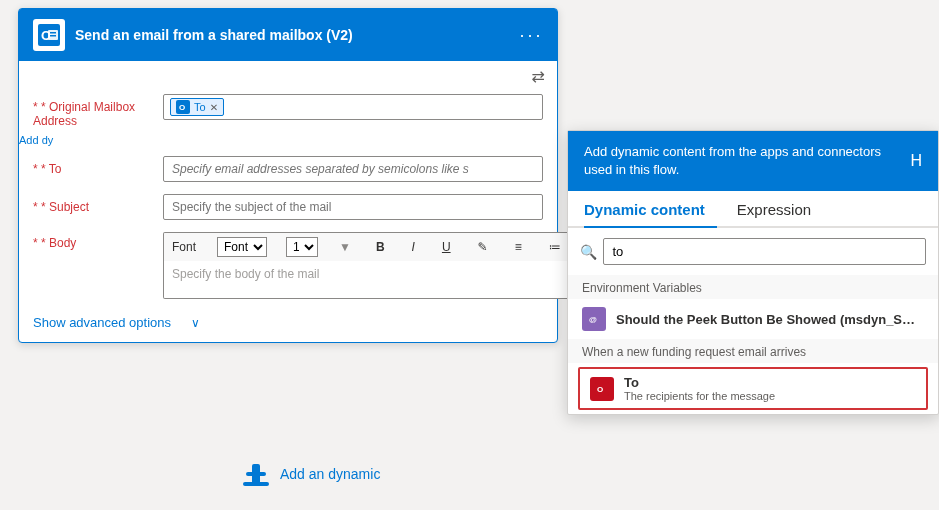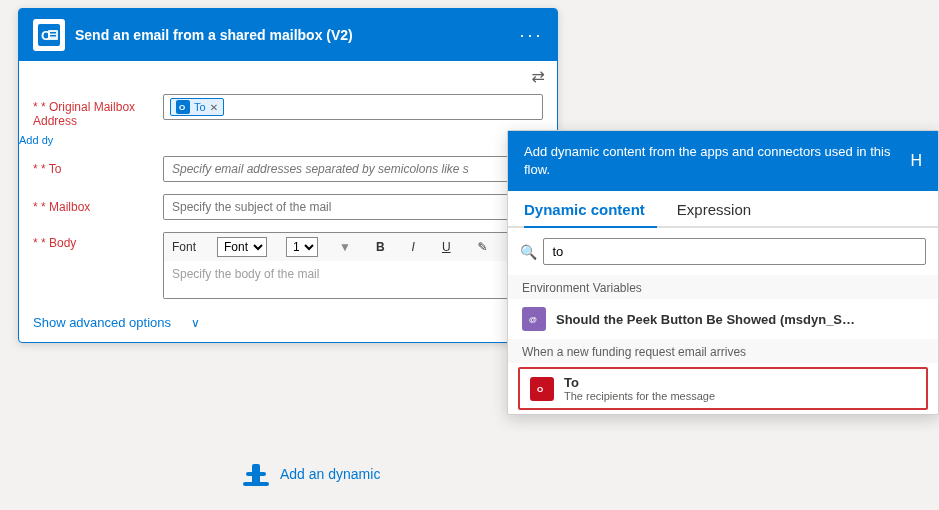--- a/index.html
+++ b/index.html
@@ -247,21 +247,21 @@
       color: #0078d4;
       font-size: 14px;
       font-weight: 500;
     }
 
     
     .dynamic-panel {
       position: absolute;
       top: 130px;
       right: 0px;
-      width: 432px;
+      width: 372px;
       background: #fff;
       border: 1px solid #d2d0ce;
       box-shadow: 0 4px 16px rgba(0,0,0,0.18);
       border-radius: 2px;
       z-index: 10;
     }
 
     .dynamic-panel-header {
       background: #0078d4;
       color: #fff;
@@ -428,21 +428,21 @@
 
     <div class="form-row">
       <div class="form-label">
         <span style="color:#d13438">* </span><span class="form-label-text">* To</span>
       </div>
       <input class="form-control" type="text" style="color: rgb(161, 159, 157); font-style: italic;" placeholder="Specify email addresses separated by semicolons like s">
     </div>
 
     <div class="form-row">
       <div class="form-label">
-        <span style="color:#d13438">* </span><span class="form-label-text">* Mailbox</span>
+        <span style="color:#d13438">* </span><span class="form-label-text">* Subject</span>
       </div>
       <input class="form-control" type="text" style="color: rgb(161, 159, 157);" placeholder="Specify the subject of the mail">
     </div>
 
     <div class="form-row" style="align-items:flex-start;">
       <div class="form-label" style="padding-top:4px;">
         <span style="color:#d13438">* </span><span class="form-label-text">* Body</span>
       </div>
       <div class="body-area">
 

